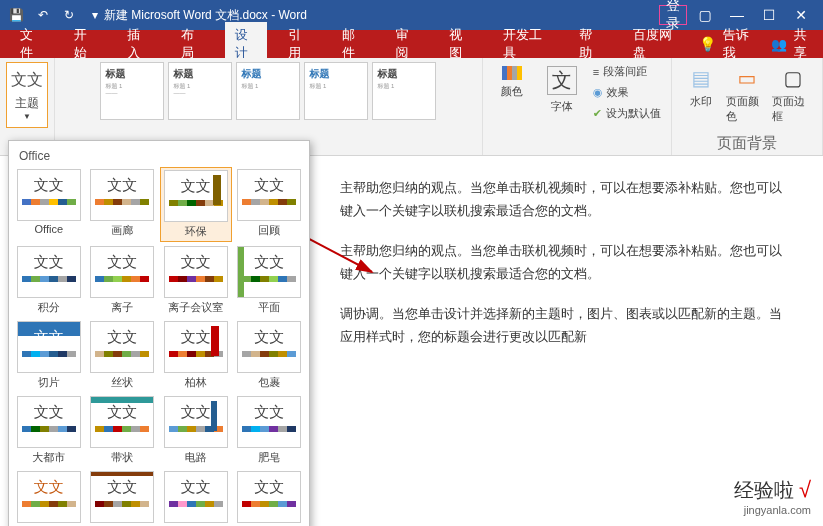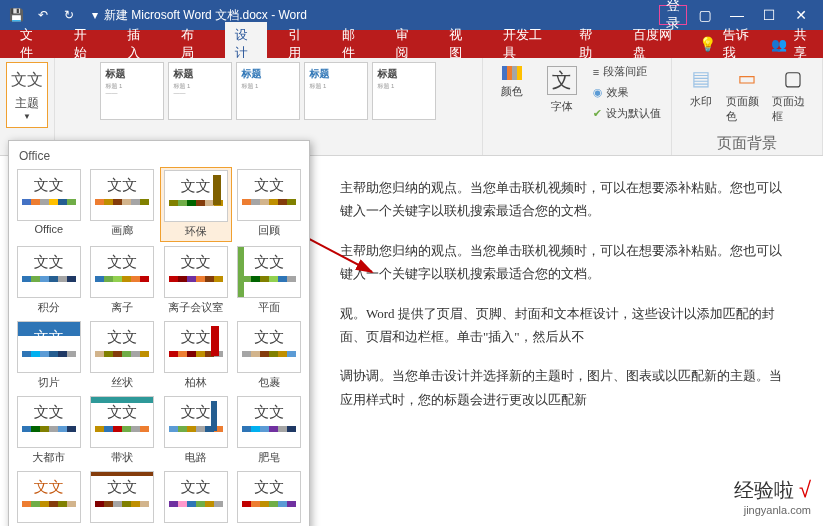--- a/index.html
+++ b/index.html
@@ -445,20 +445,19 @@
       <marker id="ah" markerWidth="10" markerHeight="10" refX="8" refY="3" orient="auto">
         <path d="M0,0 L0,6 L9,3 z" fill="#c00000"></path>
       </marker>
     </defs>
   <line x1="0" y1="0" x2="190" y2="100" stroke="#c00000" stroke-width="2" marker-end="url(#ah)"></line>
 </svg>
 
 <div class="doc-area">
   <p>主帮助您归纳的观点。当您单击联机视频时，可以在想要添补粘贴。您也可以键入一个关键字以联机搜索最适合您的文档。</p>
   <p>主帮助您归纳的观点。当您单击联机视频时，可以在想要添补粘贴。您也可以键入一个关键字以联机搜索最适合您的文档。</p>
-  <p>观。Word 提供了页眉、页脚、封面和文本框设计，这些设计以添加匹配的封面、页眉和边栏框。单击"插入"，然后从不</p>
   <p>调协调。当您单击设计并选择新的主题时，图片、图表或以匹配新的主题。当应用样式时，您的标题会进行更改以匹配新</p>
 </div>
 
 <div class="watermark">
   <div class="l1"><span>经验啦</span> <span class="chk">√</span></div>
   <div class="l2">jingyanla.com</div>
 </div>
 
 </body></html>

